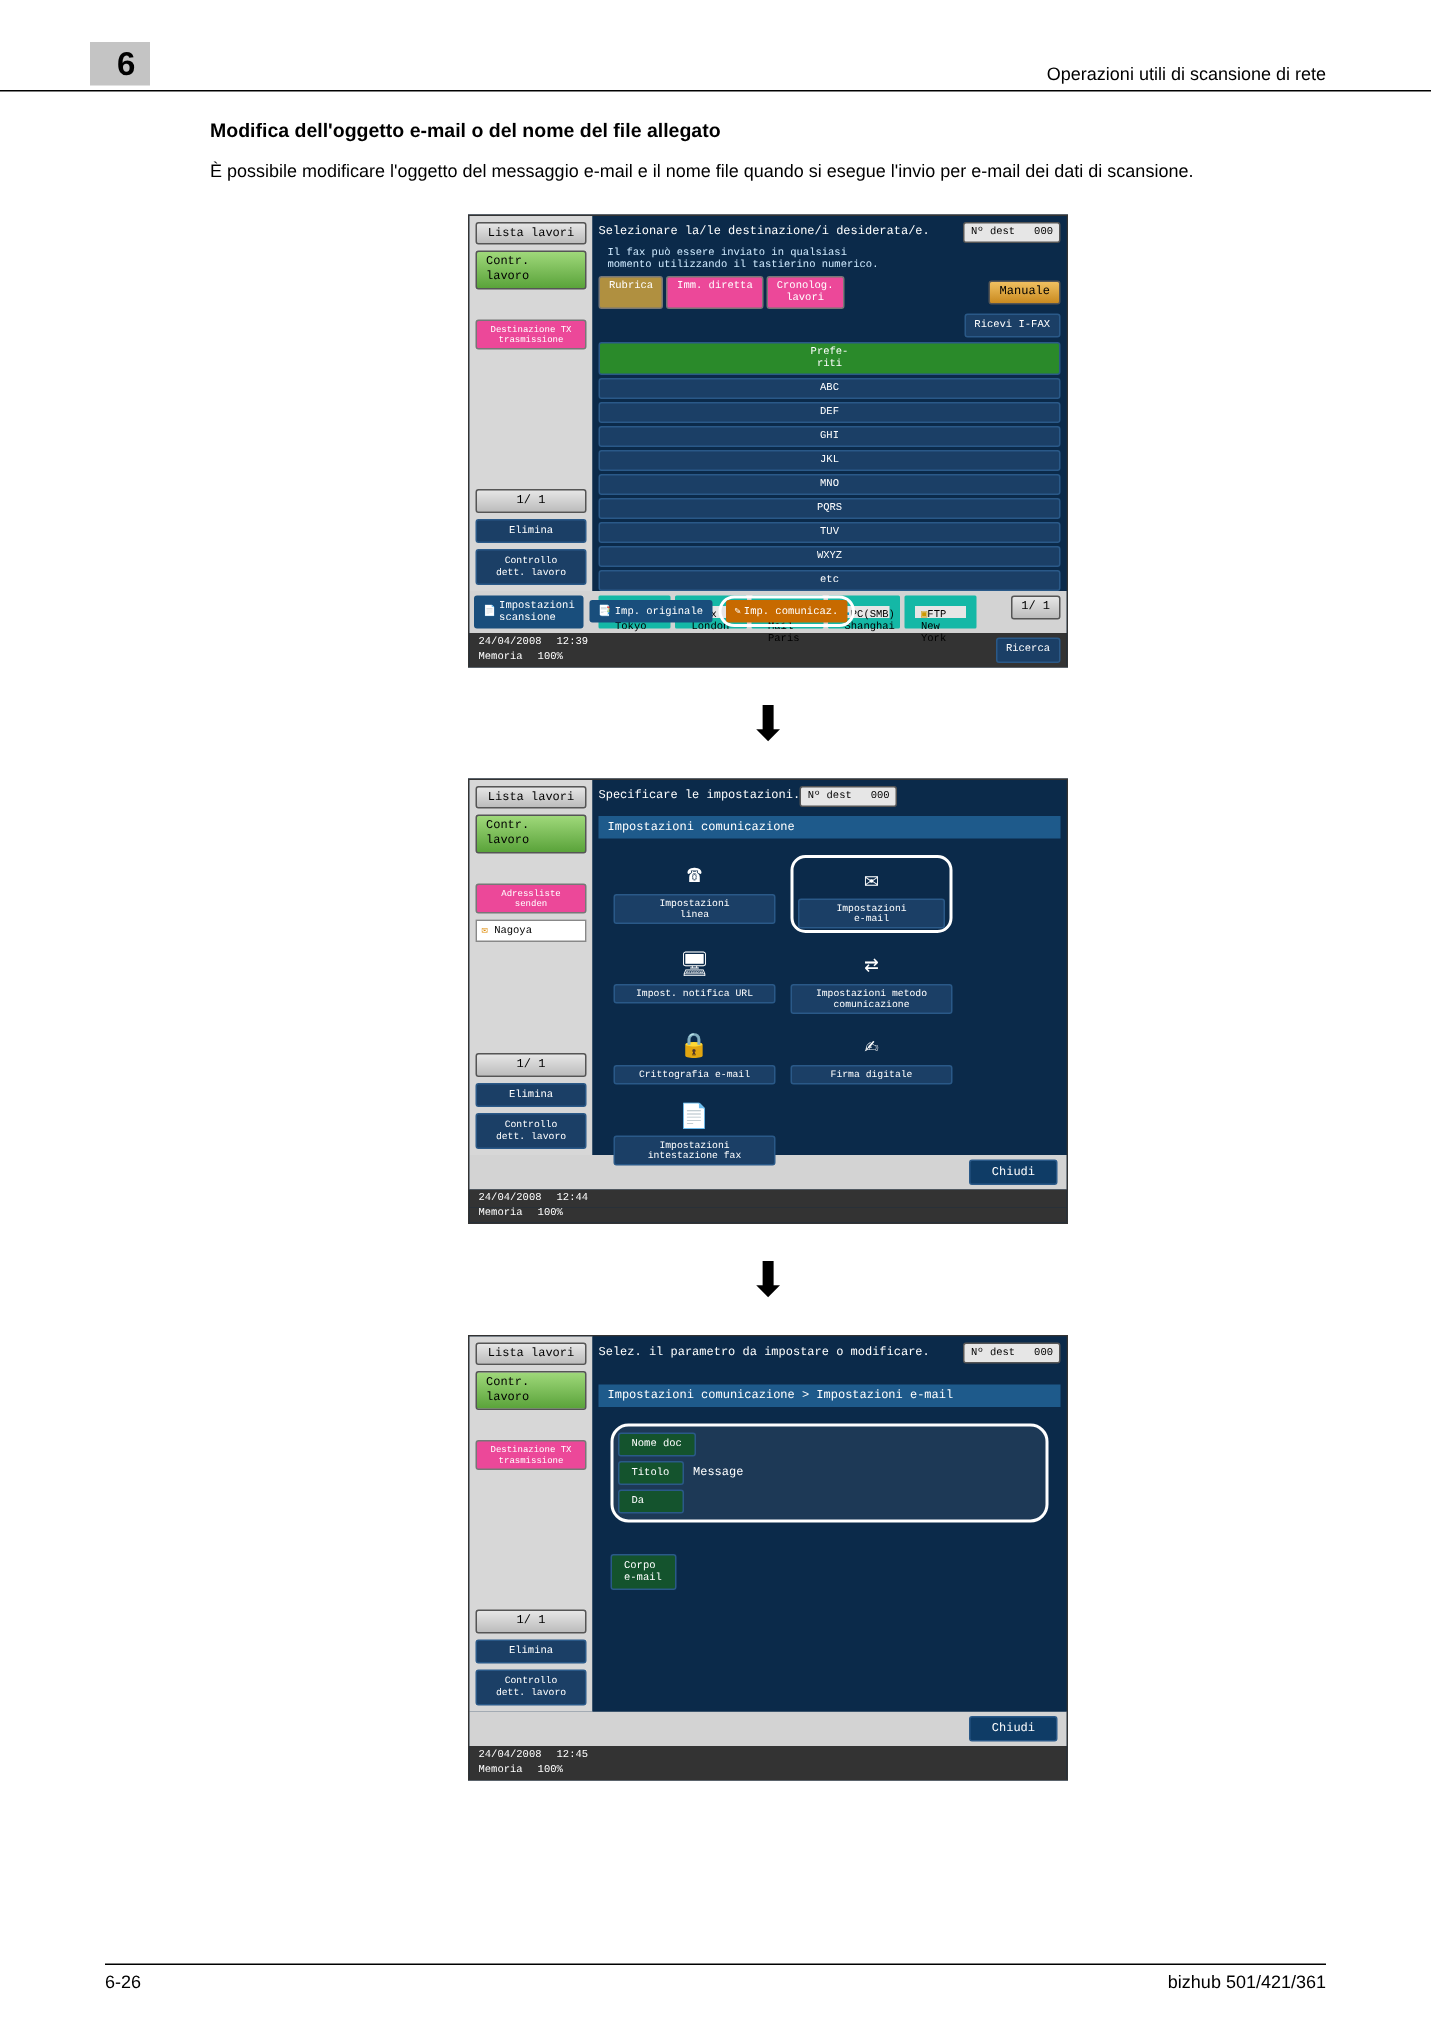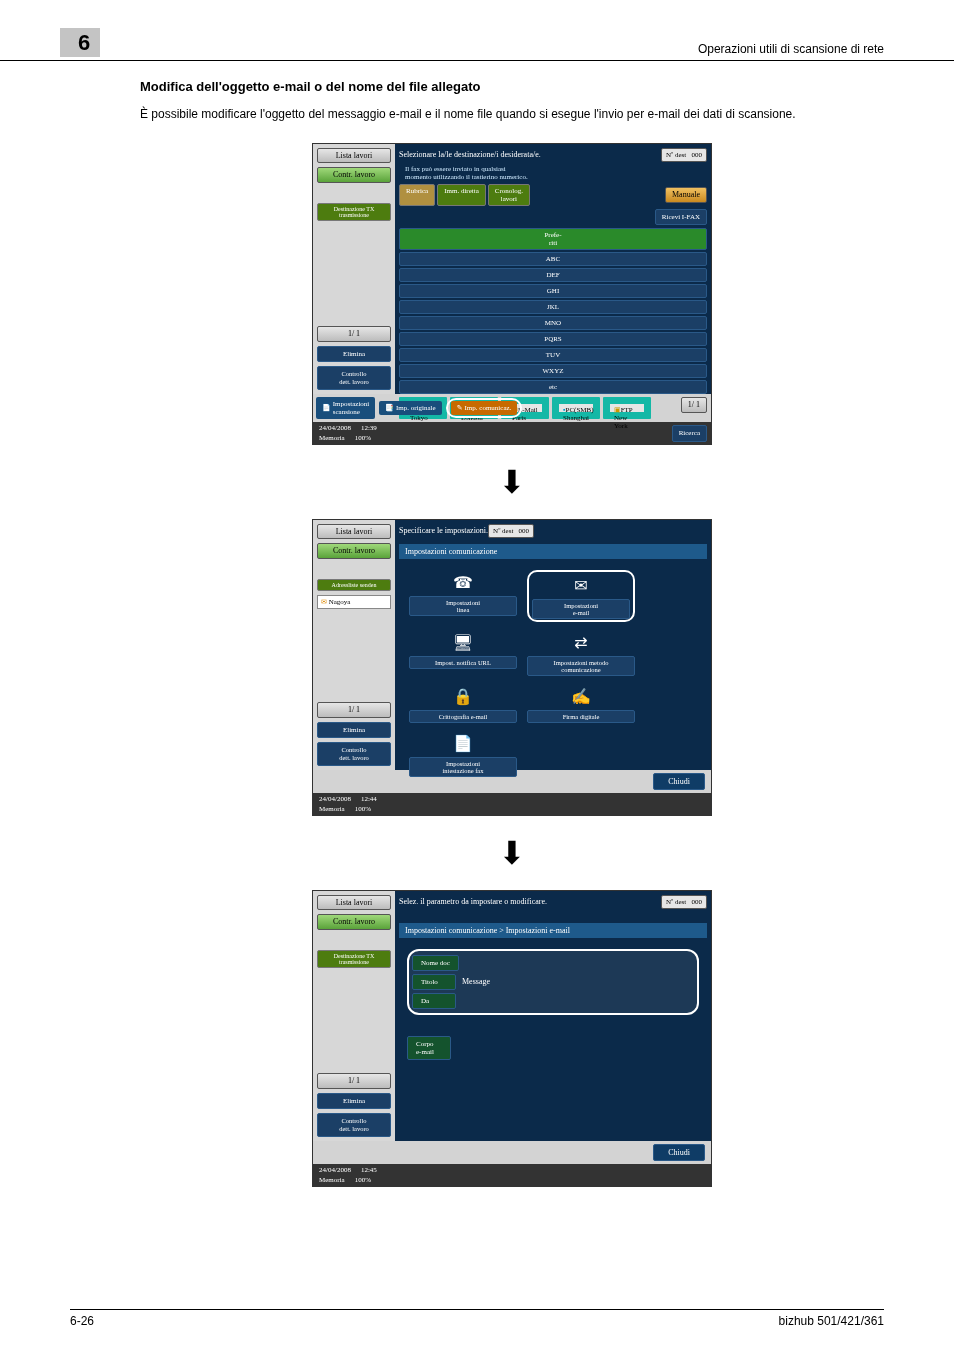--- a/index.html
+++ b/index.html
@@ -13,24 +13,24 @@
     color: #000;
   }
   .header-row { display: flex; justify-content: space-between; align-items: flex-end; padding: 30px 70px 4px 60px; border-bottom: 1px solid #000; }
   .chapnum { background: #c4c4c4; color: #000; font-size: 22px; font-weight: bold; padding: 2px 10px 2px 18px; border-radius: 0 0 0 0; }
   .chapnum-wrap { position: relative; }
   .header-right { font-size: 12px; }
   .content { padding: 18px 70px 16px 140px; }
   .section-title { font-weight: bold; font-size: 13px; margin-bottom: 12px; }
   .section-body { font-size: 12px; margin-bottom: 20px; line-height: 1.4; }
   .screens { display: flex; flex-direction: column; align-items: center; gap: 18px; margin-top: 10px; }
-  .screen { width: 400px; background: #0b2a4a; border: 1px solid #333; font-family: Liberation Serif, serif; font-size: 8px; color: #fff; }
+  .screen { width: 400px; background: #0b2a4a; border: 1px solid #333; font-family: Liberation Mono, monospace; font-size: 8px; color: #fff; }
   .btn-3d { background: linear-gradient(#e6e6e6,#bcbcbc); border: 1px solid #555; color: #000; padding: 2px 6px; font-size: 8px; border-radius: 2px; display: inline-flex; align-items: center; justify-content: center; line-height: 1.2; }
   .btn-dark { background: #1b3f66; border: 1px solid #2a5988; color: #fff; padding: 3px 6px; font-size: 7px; border-radius: 2px; display: inline-flex; align-items: center; justify-content: center; line-height: 1.2; }
-  .btn-darkgrey { background: #4d7c0f; border: 1px solid #777; color: #fff; padding: 2px 6px; font-size: 7px; border-radius: 2px; }
+  .btn-darkgrey { background: #ec4899; border: 1px solid #777; color: #fff; padding: 2px 6px; font-size: 7px; border-radius: 2px; }
   .left-col { width: 82px; background: #d7d7d7; display: flex; flex-direction: column; padding: 4px; gap: 4px; }
   .right-col { flex: 1; background: #0b2a4a; padding: 4px; display: flex; flex-direction: column; gap: 3px; }
   .screen-body { display: flex; height: 250px; }
   .tabrow { display: flex; gap: 2px; }
   .tab-yellow { background: #b09040; }
   .msgline { color: #cfeaff; font-size: 7px; padding-left: 6px; }
   .keyrow { display: flex; gap: 2px; flex-wrap: wrap; flex-direction: column; }
   .keybtn { background: #1b3f66; border: 1px solid #2a5988; color: #fff; font-size: 7px; padding: 2px 4px; border-radius: 2px; min-width: 22px; text-align: center; }
   .highlight-key { background: #2a8a2a !important; }
   .destbtn { background: #e6e6e6; border: 7px solid #14b8a6; color: #000; font-size: 7px; padding: 3px 4px; width: 48px; height: 22px; border-radius: 1px; line-height: 1.1; }

